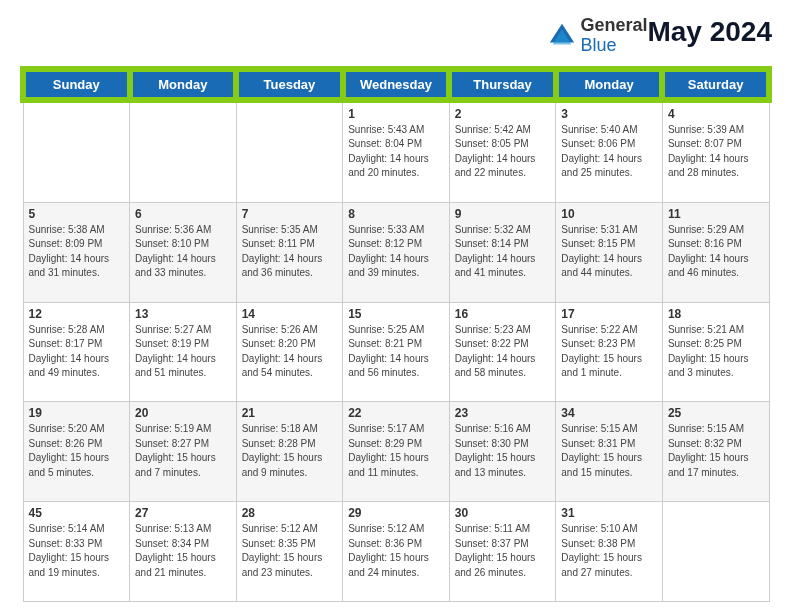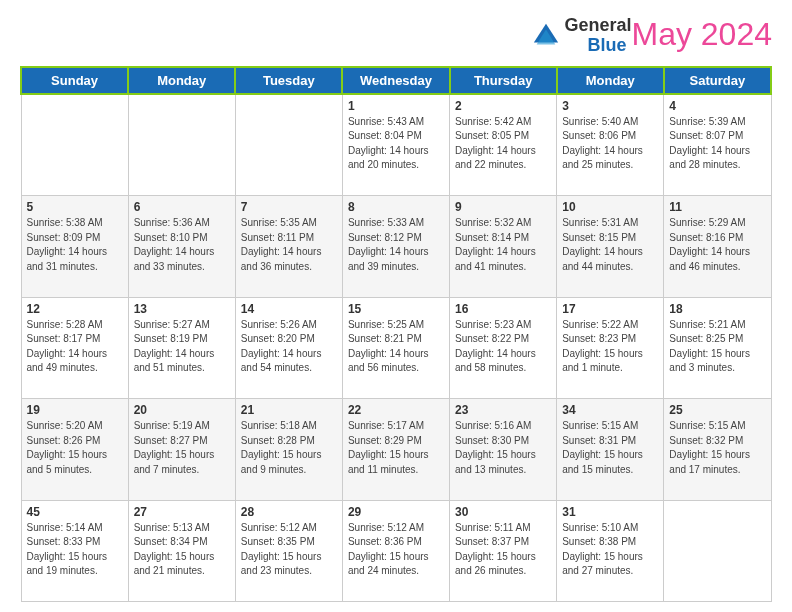--- a/index.html
+++ b/index.html
@@ -33,54 +33,53 @@
       flex-direction: column;
       line-height: 1.1;
     }
     .logo-general {
       font-size: 18px;
       font-weight: bold;
       color: #333;
     }
     .logo-blue {
       font-size: 18px;
-      font-weight: bold;
+      font-weight: normal;
       color: #1a6bb5;
-      margin-left: 23px;
     }
     .logo-icon {
       width: 28px;
       height: 28px;
     }
     .title-block {
       text-align: right;
     }
     .main-title {
-      font-size: 32px;
-      font-weight: normal;
-      color: #ec4899;
+      font-size: 28px;
+      font-weight: bold;
+      color: #0f172a;
     }
     .subtitle {
       font-size: 14px;
       color: #555;
     }
     .calendar {
       flex: 1;
       border: 1px solid #ccc;
       border-collapse: collapse;
       width: 100%;
       table-layout: fixed;
     }
     .calendar th {
       background-color: #1a6bb5;
       color: #fff;
       text-align: center;
       padding: 5px 5px;
       font-size: 13px;
-      border: 2px solid #84cc16;
+      border: 6px solid #84cc16;
     }
     .calendar td {
       border: 1px solid #ccc;
       vertical-align: top;
       padding: 4px 5px;
       font-size: 10.5px;
       color: #333;
       height: 82px;
     }
     .day-num {

